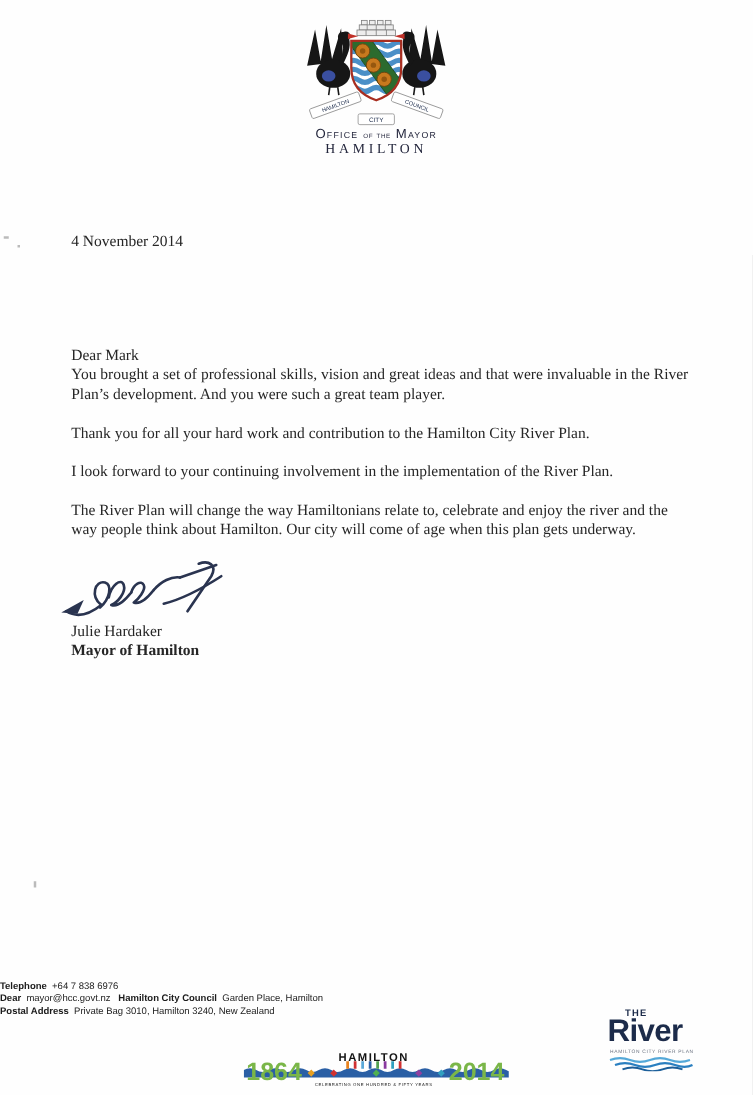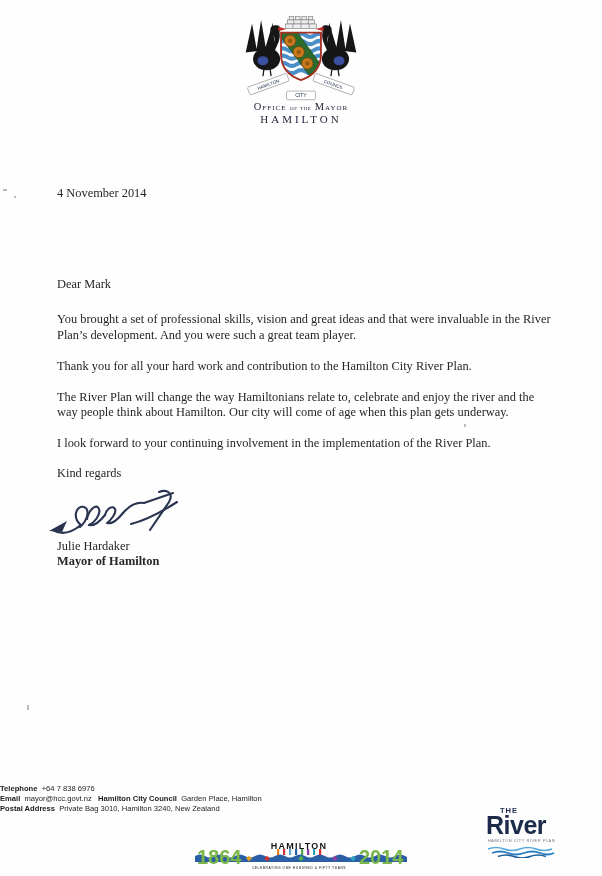--- a/index.html
+++ b/index.html
@@ -6,34 +6,34 @@
   html,body { background:#e8e8e8; }
   .page {
     position:relative; width:602px; height:876px; margin:0 auto;
     background:#fefefe; overflow:hidden;
     font-family:"Liberation Serif", serif; color:#262626;
   }
   
   .crest-wrap { position:absolute; top:14px; left:50%; transform:translateX(-50%); }
   .office-line {
     position:absolute; top:101px; left:0; right:0; text-align:center;
-    font-family:Liberation Serif, serif; color:#23263c;
+    font-family:Liberation Sans, sans-serif; color:#23263c;
     font-size:10.5px; letter-spacing:1px; font-variant:small-caps;
   }
   .office-line .big { font-size:10.5px; }
   .office-line .small { font-size:7.5px; letter-spacing:.5px; }
   .city-line {
     position:absolute; top:113px; left:0; right:0; text-align:center;
     font-family:"Liberation Serif", serif; color:#23263c;
     font-size:11px; letter-spacing:3px;
   }
   
   .letter { position:absolute; left:57px; top:186px; width:500px; font-size:12.4px; line-height:15.2px; }
   .date { margin-bottom:76px; }
-  .salutation { margin-bottom:20px; }
+  .salutation { margin-bottom:0; }
   .para { margin-bottom:16px; }
   .closing { margin-top:-2px; }
   .sig-block { margin-top:8px; }
   .sig-svg { display:block; margin-left:-10px; }
   .signer-name { margin-top:-2px; }
   .signer-title { font-weight:bold; }
   
   .footer-contact {
     position:absolute; top:784px; left:0; right:0; text-align:left;
     font-family:Liberation Sans, sans-serif; font-size:7.6px; line-height:10px; color:#1b1b1b;
@@ -137,23 +137,22 @@
     <span class="small">of the</span>
     <span class="big">Mayor</span>
   </div>
   <div class="city-line">HAMILTON</div>
 
   <div class="letter">
     <div class="date">4 November 2014</div>
     <div class="salutation">Dear Mark</div>
     <p class="para">You brought a set of professional skills, vision and great ideas and that were invaluable in the River Plan’s development.  And you were such a great team player.</p>
     <p class="para">Thank you for all your hard work and contribution to the Hamilton City River Plan.</p>
+    <p class="para">I look forward to your continuing involvement in the implementation of the River Plan.</p>
     <p class="para">The River Plan will change the way Hamiltonians relate to, celebrate and enjoy the river and the way people think about Hamilton.  Our city will come of age when this plan gets underway.</p>
-    <p class="para">I look forward to your continuing involvement in the implementation of the River Plan.</p>
-    <div class="closing">Kind regards</div>
 
     <div class="sig-block">
       <svg class="sig-svg" width="160" height="52" viewBox="0 0 160 52">
         <g stroke="#2a3450" stroke-width="2.1" fill="none" stroke-linecap="round" stroke-linejoin="round">
           <path d="M6,41 C14,46 24,44 34,36"></path>
           <path d="M34,36 C25,29 29,16 37,18 C43,20 41,31 33,38"></path>
           <path d="M40,30 C42,20 50,14 52,20 C54,26 47,34 42,36 C48,38 54,31 58,26"></path>
           <path d="M58,26 C60,19 66,16 68,20 C70,24 63,32 60,34 C66,36 72,29 76,24"></path>
           <path d="M76,24 C82,17 90,13 97,14"></path>
           <path d="M97,14 L126,4"></path>
@@ -166,21 +165,21 @@
       <div class="signer-title">Mayor of Hamilton</div>
     </div>
   </div>
 
   <div class="footer-contact">
     <div>
       <b>Telephone</b>&nbsp;
       <span>+64 7 838 6976</span>
     </div>
     <div>
-      <b>Email</b>&nbsp;
+      <b>Dear</b>&nbsp;
       <span>mayor@hcc.govt.nz</span>&nbsp;&nbsp;
       <b>Hamilton City Council</b>&nbsp;
       <span>Garden Place, Hamilton</span>
     </div>
     <div>
       <b>Postal Address</b>&nbsp;
       <span>Private Bag 3010, Hamilton 3240, New Zealand</span>
     </div>
   </div>
 

